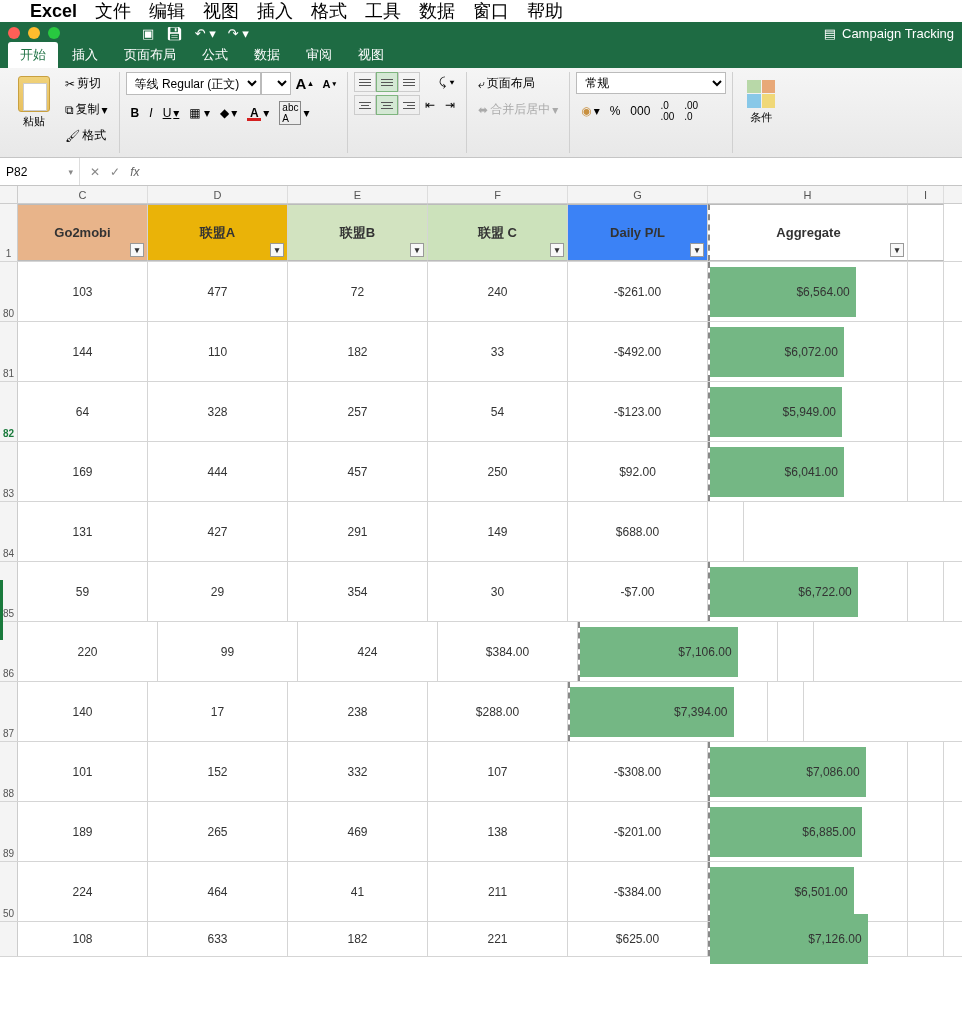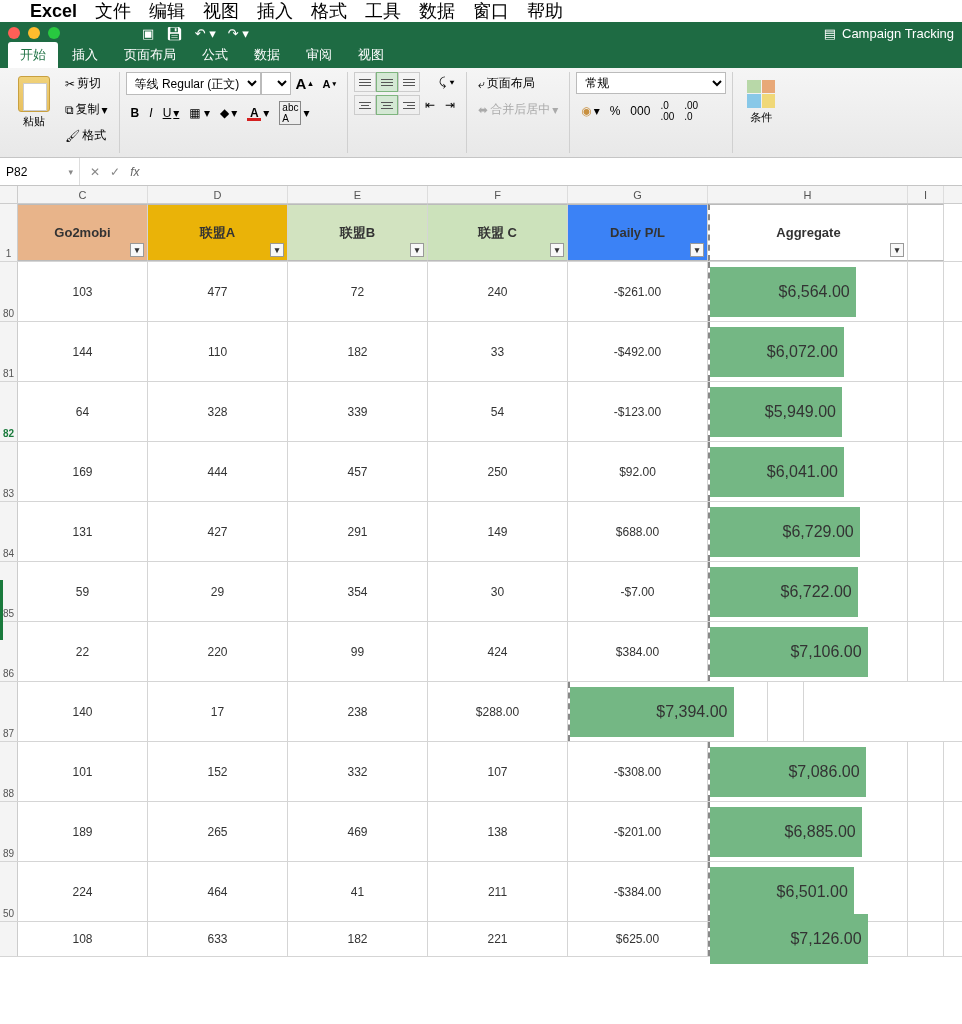--- a/index.html
+++ b/index.html
@@ -74,21 +74,21 @@
 .header-row .cell.col-D { background: #eab308; }
 .header-row .cell.col-E { background: #d2e3c0; }
 .header-row .cell.col-F { background: #cce2bb; }
 .header-row .cell.col-G { background: #3b82f6; }
 .header-row .cell.col-H { background: #fff; }
 .header-row .filter-icon { position: absolute; right: 3px; bottom: 3px; width: 14px; height: 14px; border: 1px solid #999; background: #f8f8f8; font-size: 9px; line-height: 12px; text-align: center; cursor: pointer; }
 
 .data-row { height: 60px; }
 .data-row.last { height: 35px; }
 .data-row .cell.col-H { padding: 0; justify-content: flex-start; }
-.data-bar { height: 50px; background: #74b784; margin: 0; display: flex; align-items: center; justify-content: flex-end; padding-right: 6px; color: #333; font-size: 16px; }
+.data-bar { height: 50px; background: #74b784; margin: 0; display: flex; align-items: center; justify-content: flex-end; padding-right: 6px; color: #333; font-size: 12px; }
 .active-row-indicator { position:absolute; left:0; top:394px; width:3px; height:60px; background:#1a7a3c; }
 </style>
 </head>
 <body>
 
 <div class="mac-menubar">
   <span class="apple-logo"></span>
   <span class="appname">Excel</span>
   <span>文件</span>
   <span>编辑</span>
@@ -326,21 +326,21 @@
         <div class="cell col-G">-$492.00</div>
         <div class="cell col-H">
           <div class="data-bar" style="width:68%">$6,072.00</div>
         </div>
         <div class="cell col-I"></div>
       </div>
       <div class="row data-row">
         <div class="row-header active">82</div>
         <div class="cell col-C">64</div>
         <div class="cell col-D">328</div>
-        <div class="cell col-E">339</div>
+        <div class="cell col-E">257</div>
         <div class="cell col-F">54</div>
         <div class="cell col-G">-$123.00</div>
         <div class="cell col-H">
           <div class="data-bar" style="width:67%">$5,949.00</div>
         </div>
         <div class="cell col-I"></div>
       </div>
       <div class="row data-row">
         <div class="row-header">83</div>
         <div class="cell col-C">169</div>
@@ -353,40 +353,36 @@
         </div>
         <div class="cell col-I"></div>
       </div>
       <div class="row data-row">
         <div class="row-header">84</div>
         <div class="cell col-C">131</div>
         <div class="cell col-D">427</div>
         <div class="cell col-E">291</div>
         <div class="cell col-F">149</div>
         <div class="cell col-G">$688.00</div>
-        <div class="cell col-H">
-          <div class="data-bar" style="width:76%">$6,729.00</div>
-        </div>
         <div class="cell col-I"></div>
       </div>
       <div class="row data-row">
         <div class="row-header">85</div>
         <div class="cell col-C">59</div>
         <div class="cell col-D">29</div>
         <div class="cell col-E">354</div>
         <div class="cell col-F">30</div>
         <div class="cell col-G">-$7.00</div>
         <div class="cell col-H">
           <div class="data-bar" style="width:75%">$6,722.00</div>
         </div>
         <div class="cell col-I"></div>
       </div>
       <div class="row data-row">
         <div class="row-header">86</div>
-        <div class="cell col-C">22</div>
         <div class="cell col-D">220</div>
         <div class="cell col-E">99</div>
         <div class="cell col-F">424</div>
         <div class="cell col-G">$384.00</div>
         <div class="cell col-H">
           <div class="data-bar" style="width:80%">$7,106.00</div>
         </div>
         <div class="cell col-I"></div>
       </div>
       <div class="row data-row">

